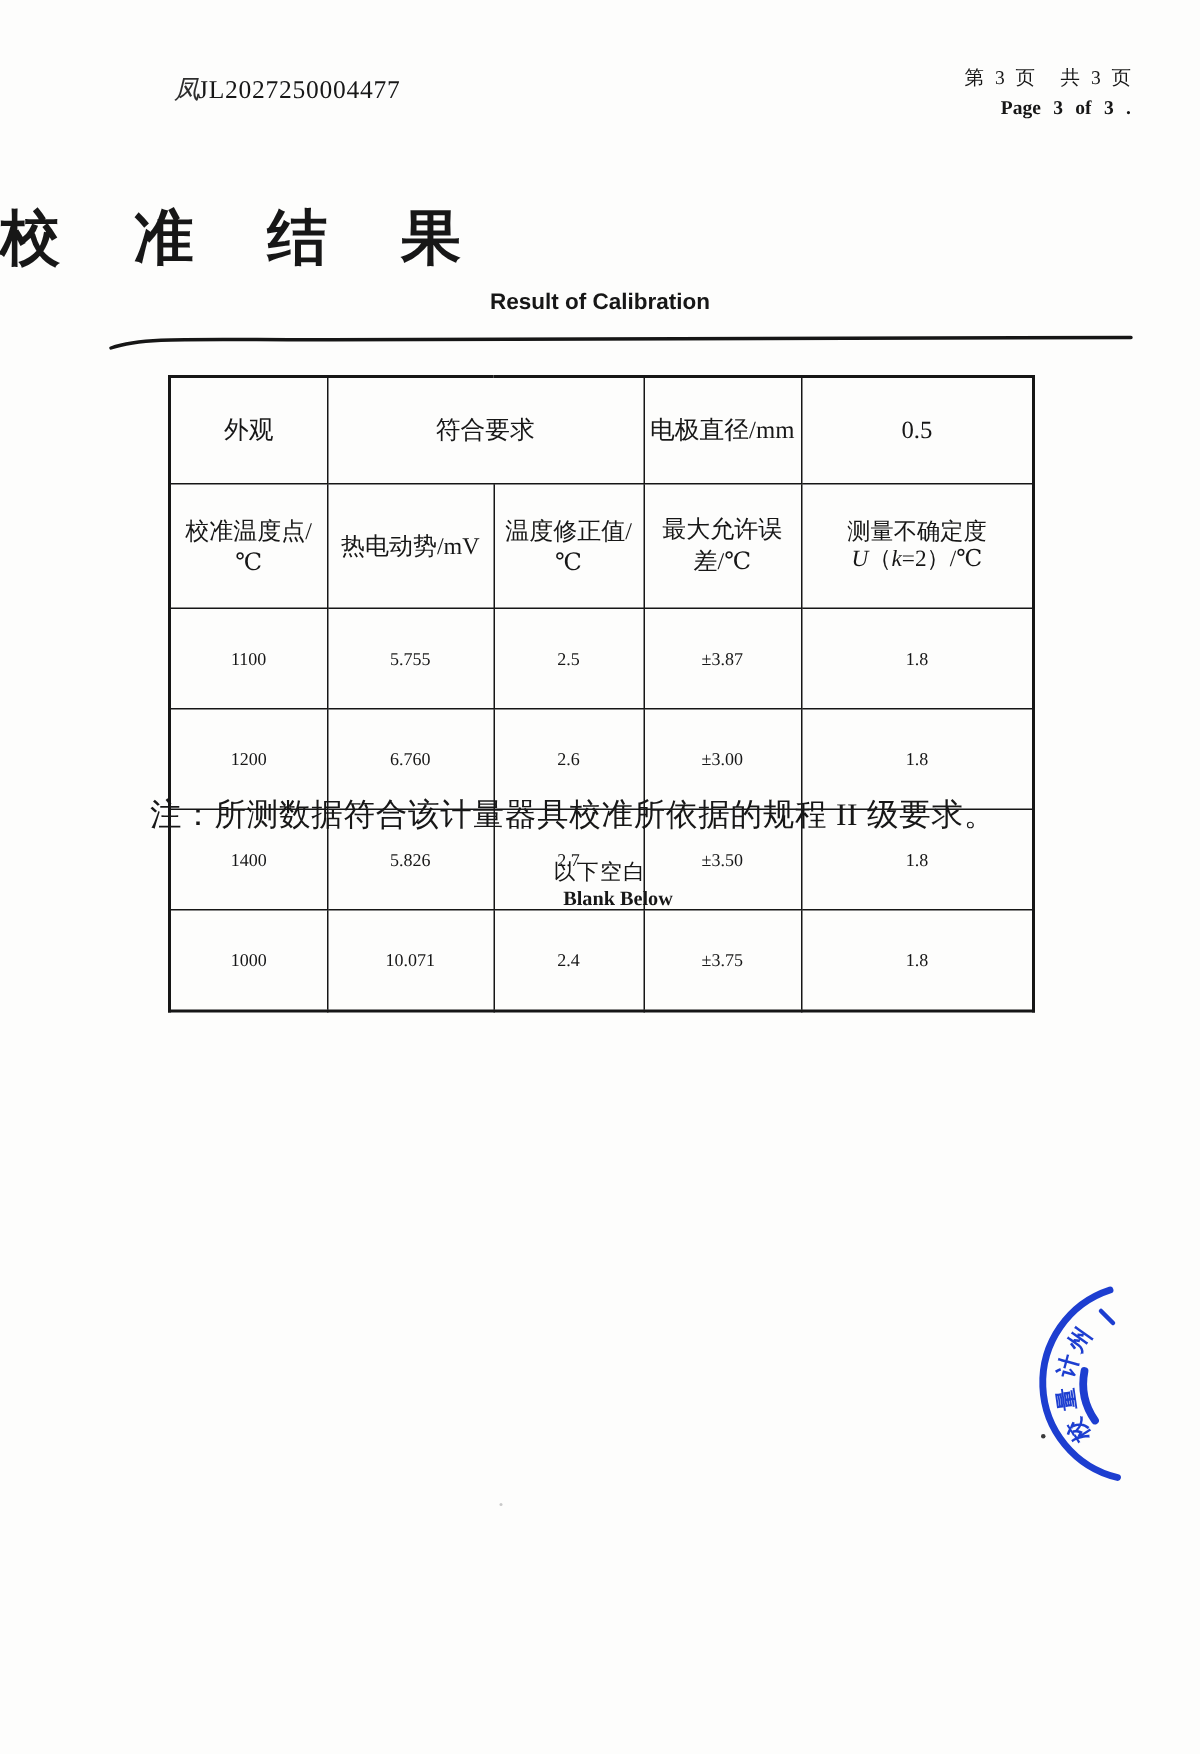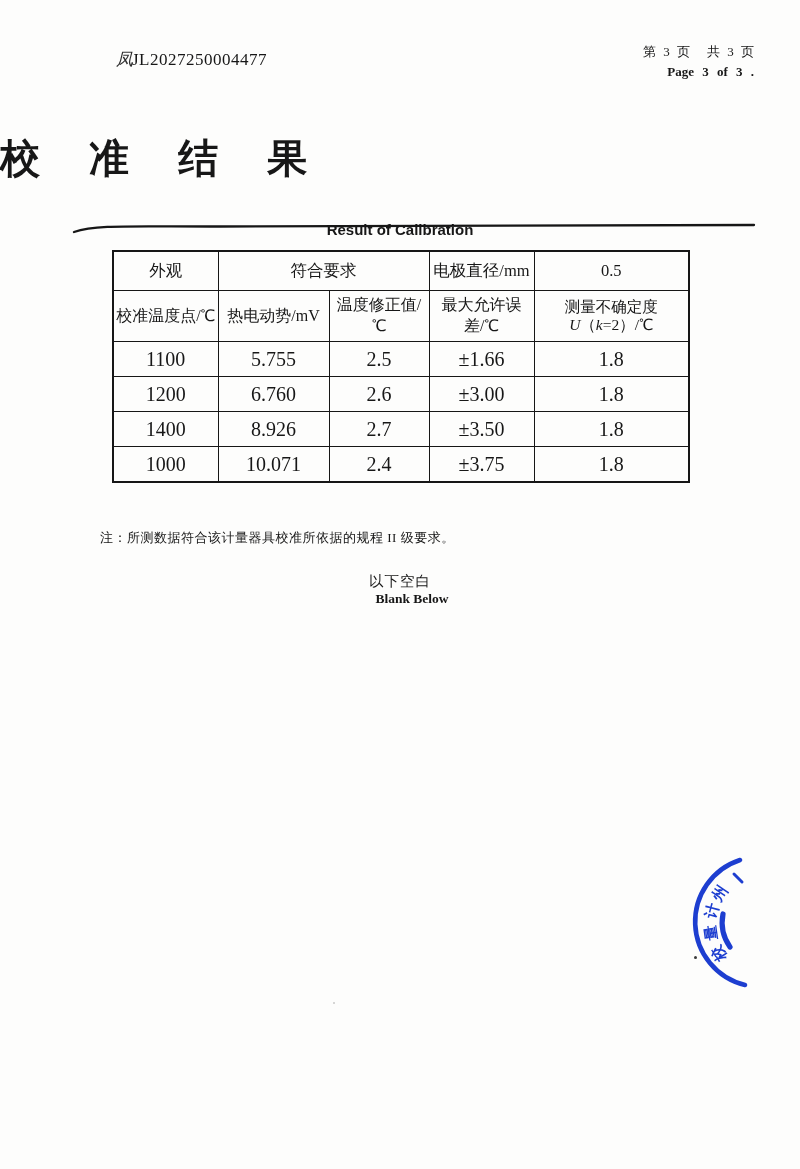--- a/index.html
+++ b/index.html
@@ -14,37 +14,37 @@
   
   .cert-no{position:absolute;left:116px;top:48px;font-size:17px;letter-spacing:.5px;}
   .cert-no .smudge{font-style:italic;letter-spacing:-1px;opacity:.9;}
   .page-cn{position:absolute;top:43px;right:44px;font-size:13px;letter-spacing:2px;}
   .page-en{position:absolute;top:64px;right:46px;font-size:13px;font-weight:bold;word-spacing:5px;}
   
   .title-cn{position:absolute;top:131px;left:0;width:100%;text-align:left;
     font-family:"Liberation Sans","DejaVu Sans",sans-serif;font-weight:bold;font-size:40px;}
   .title-cn span{letter-spacing:19px;margin-right:-19px;}
   .title-en{position:absolute;top:193px;left:0;width:100%;text-align:center;
-    font-family:"Liberation Sans","DejaVu Sans",sans-serif;font-weight:bold;font-size:15px;margin-top:28px;}
+    font-family:"Liberation Sans","DejaVu Sans",sans-serif;font-weight:bold;font-size:15px;}
   .rule{position:absolute;left:70px;top:220px;}
   
   table.cal{
     position:absolute;left:112px;top:250px;
     border-collapse:collapse;table-layout:fixed;
     font-size:16.5px;text-align:center;
     border:2.5px solid #161616;
   }
-  table.cal td{border:1.4px solid #161616;padding:0 2px;font-family:Liberation Serif, serif;}
+  table.cal td{border:1.4px solid #161616;padding:16px 2px;}
   tr.r-info td{height:38px;}
   tr.r-head td{height:50px;font-size:16px;}
-  tr.r-data td{height:34px;font-size:20px;}
+  tr.r-data td{height:34px;font-size:12px;}
   .u-line{display:block;line-height:1.18;font-size:15.5px;}
   .it{font-style:italic;}
   
-  .note{position:absolute;left:100px;top:529px;font-size:13px;letter-spacing:.5px;}
+  .note{position:absolute;left:100px;top:529px;font-size:21px;letter-spacing:.5px;}
   .blank-cn{position:absolute;top:572px;left:0;width:100%;text-align:center;font-size:14.5px;letter-spacing:1px;}
   .blank-en{position:absolute;top:591px;left:12px;width:100%;text-align:center;font-size:13.5px;font-weight:bold;}
   
   .stamp{position:absolute;left:690px;top:850px;width:110px;height:140px;}
   .stamp text{font-family:"Liberation Sans","DejaVu Sans",sans-serif;font-weight:bold;font-size:15px;}
   .speck1{position:absolute;left:694px;top:956px;width:3px;height:3px;background:#3a3a3a;border-radius:50%;}
   .speck2{position:absolute;left:333px;top:1002px;width:2px;height:2px;background:#c9c9c9;border-radius:50%;}
 </style>
 </head>
 <body>
@@ -82,33 +82,33 @@
     <td>最大允许误差/℃</td>
     <td>
       <span class="u-line">测量不确定度</span>
       <span class="u-line"><span class="it">U</span><span>（</span><span class="it">k</span><span>=2）/℃</span></span>
     </td>
   </tr>
   <tr class="r-data">
     <td>1100</td>
     <td>5.755</td>
     <td>2.5</td>
-    <td>±1.66</td>
+    <td>±3.87</td>
     <td>1.8</td>
   </tr>
   <tr class="r-data">
     <td>1200</td>
     <td>6.760</td>
     <td>2.6</td>
     <td>±3.00</td>
     <td>1.8</td>
   </tr>
   <tr class="r-data">
     <td>1400</td>
-    <td>8.926</td>
+    <td>5.826</td>
     <td>2.7</td>
     <td>±3.50</td>
     <td>1.8</td>
   </tr>
   <tr class="r-data">
     <td>1000</td>
     <td>10.071</td>
     <td>2.4</td>
     <td>±3.75</td>
     <td>1.8</td>

